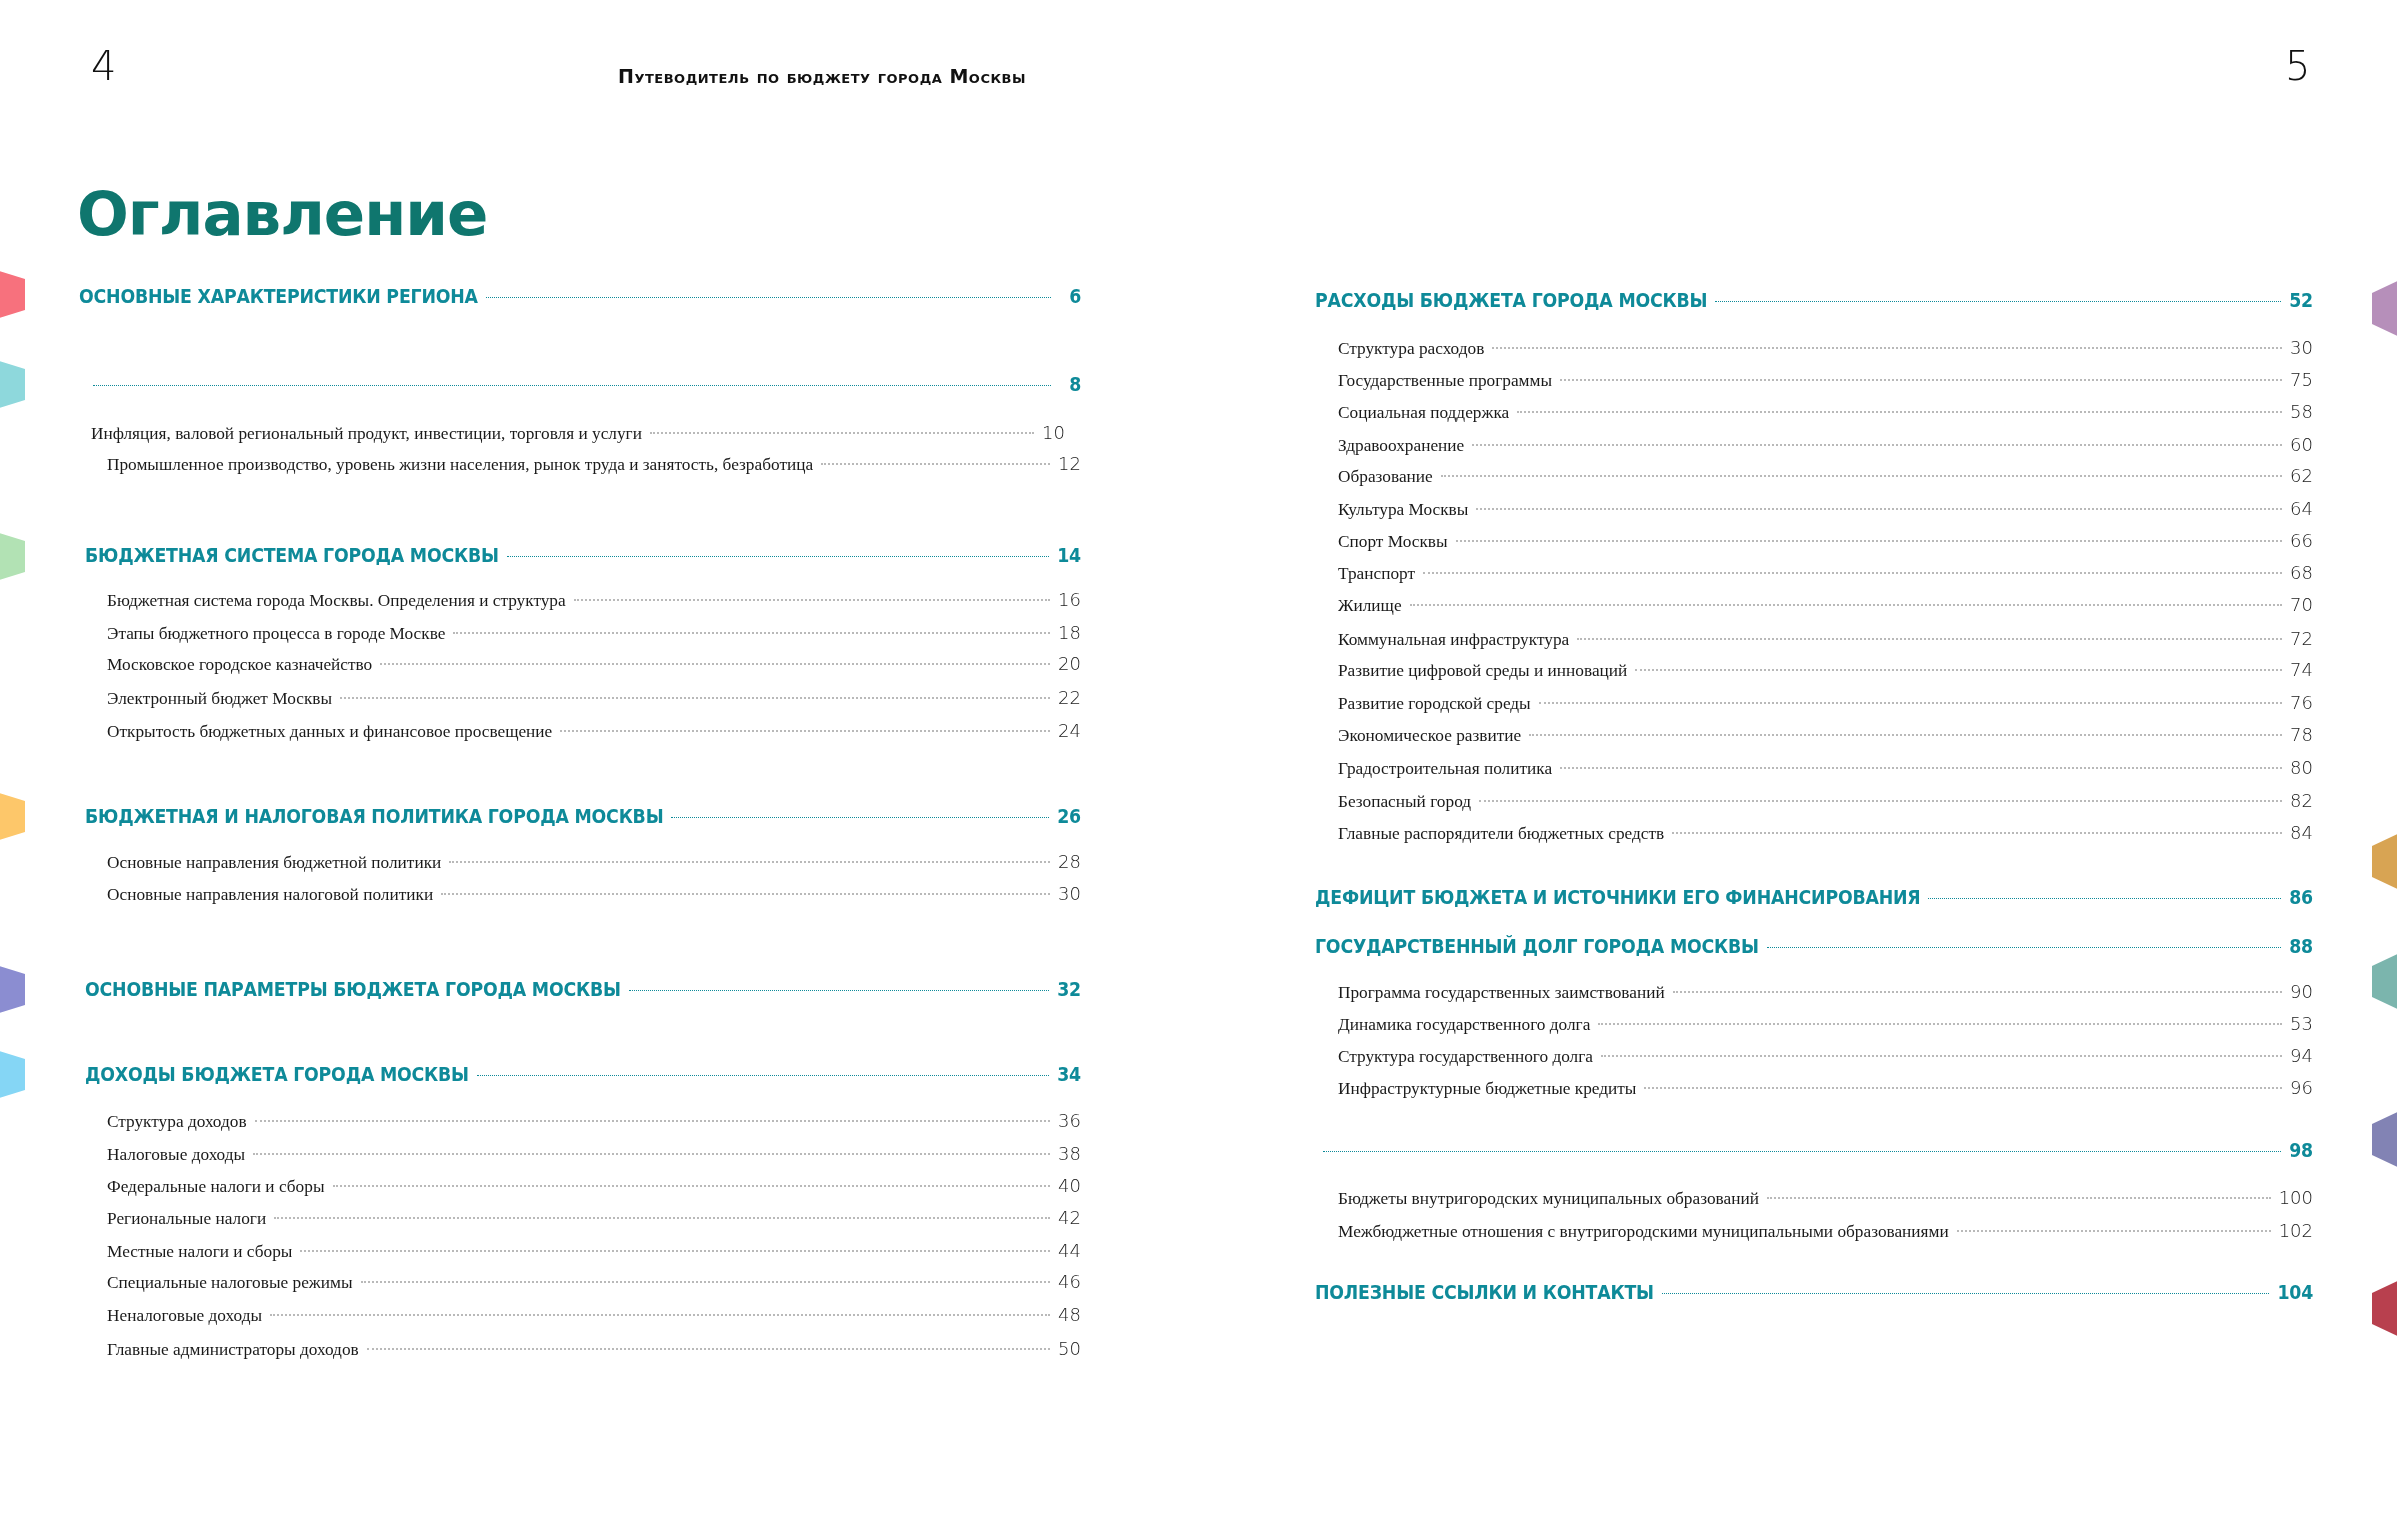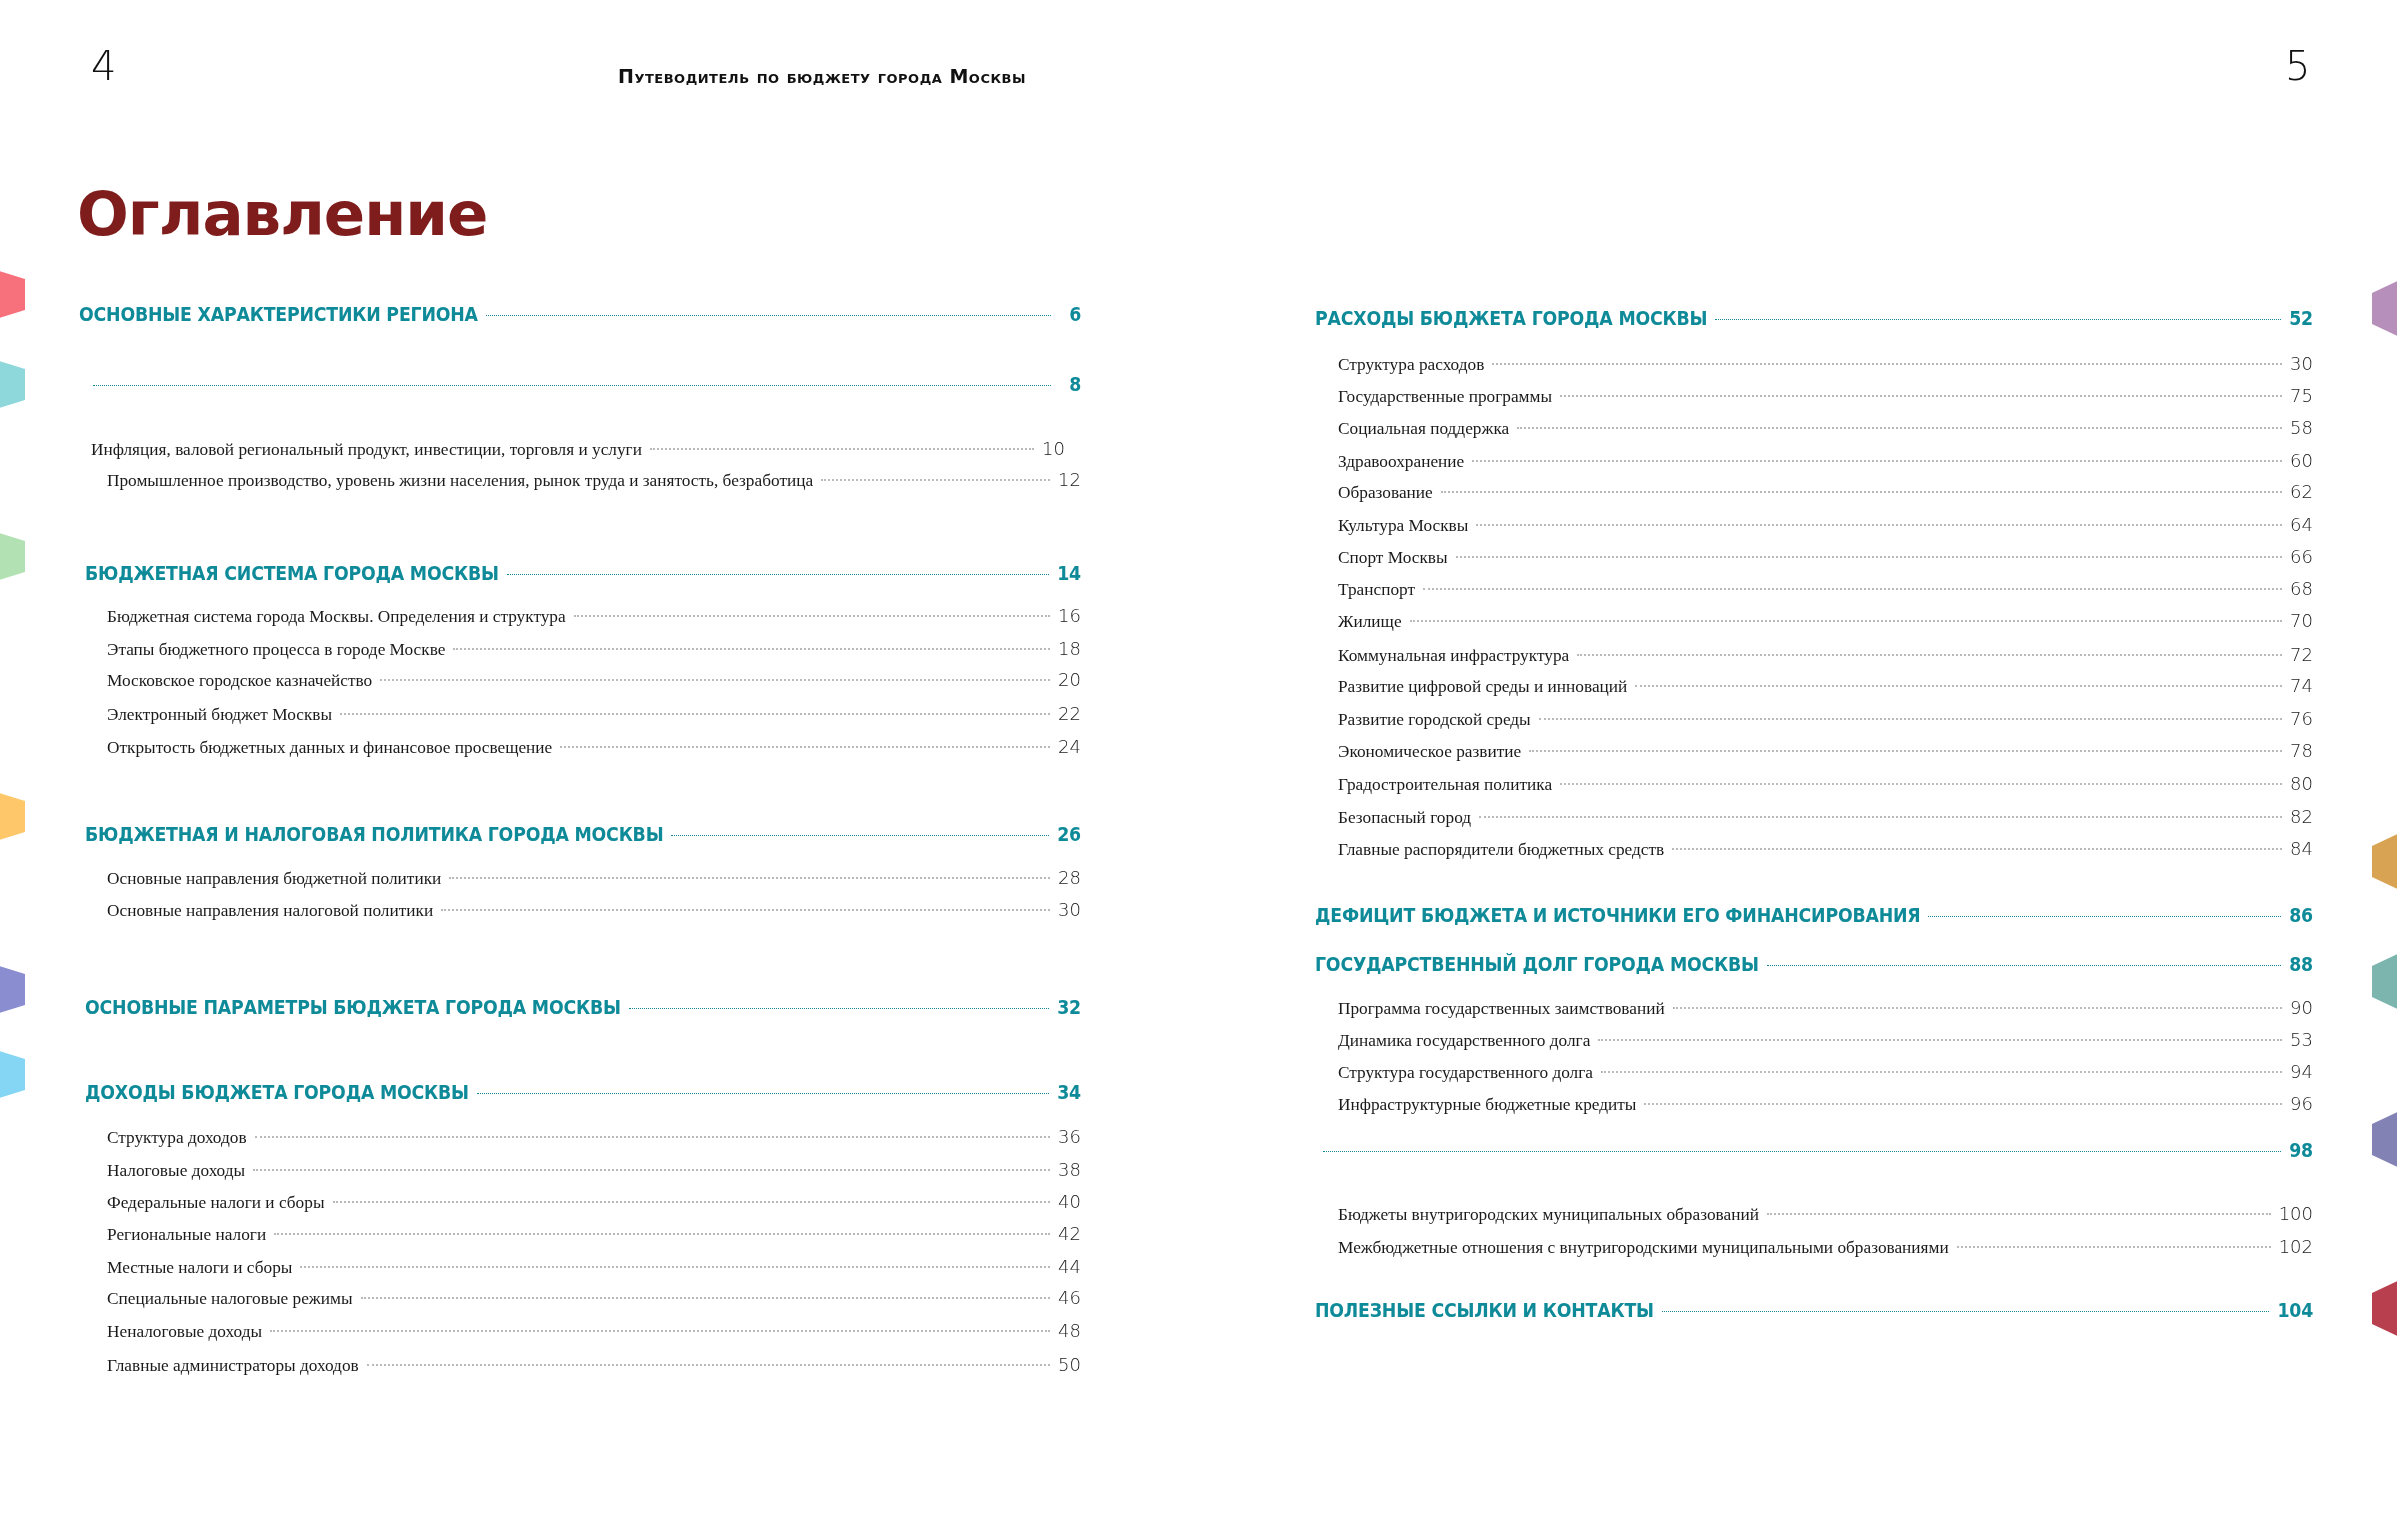--- a/index.html
+++ b/index.html
@@ -12,26 +12,26 @@
     font-family: "DejaVu Sans", sans-serif; font-weight: 300;
     font-size: 40px; color: #111; top: 46px; line-height: 1;
   }
   .run-title {
     font-family: "DejaVu Sans", sans-serif; font-weight: bold;
     font-size: 19px; letter-spacing: 0.5px; font-variant: small-caps;
     top: 65px; left: 618px; color: #111;
   }
   .toc-title {
     font-family: "DejaVu Sans", sans-serif; font-weight: bold;
-    font-size: 61px; color: #7f1d1d; left: 77px; top: 178px; letter-spacing: -1px; text-align: center;
+    font-size: 61px; color: #0f766e; left: 77px; top: 178px; letter-spacing: -1px; text-align: center;
   }
   .row {
     position: absolute; display: flex; align-items: baseline; height: 30px;
   }
-  .row .label { white-space: nowrap; margin-top: 18px; }
+  .row .label { white-space: nowrap; }
   .row .leader {
     flex: 1; margin: 0 8px; border-bottom: 2px dotted #b9b9b9; height: 0;
     transform: translateY(-5px);
   }
   .row .num { white-space: nowrap; text-align: right; min-width: 22px; }
   .row.h .label, .row.h .num {
     font-family: "DejaVu Sans Condensed", "DejaVu Sans", sans-serif; font-weight: bold;
     font-size: 19.3px; color: #0e8a99; letter-spacing: -0.2px;
   }
   .row.h .leader { border-bottom-color: #0e8a99; border-bottom-width: 1.5px; }

